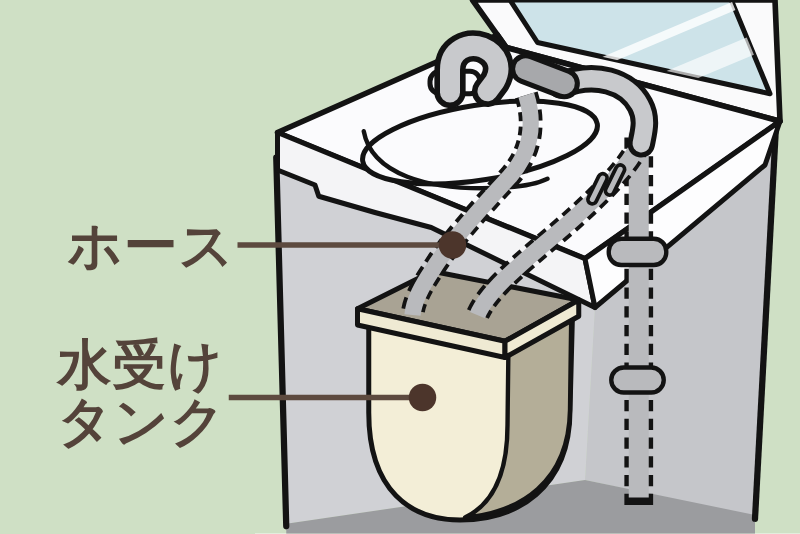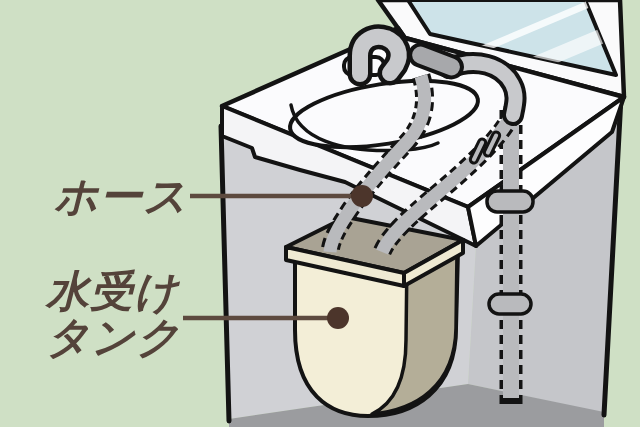--- a/index.html
+++ b/index.html
@@ -1,19 +1,18 @@
 <!DOCTYPE html>
 <html><head>
 <meta charset="utf-8">
 <style>
   html,body { margin:0; padding:0; background:#ffffff; }
   .stage {
     width:640px; height:427px; position:relative; overflow:hidden;
     font-family:"Liberation Sans", sans-serif;
-    font-style:italic;
   }
   .stage svg { display:block; width:640px; height:427px; }
   .lbl {
     font-family:"Liberation Sans","DejaVu Sans",sans-serif;
     font-weight:700;
     letter-spacing:1px;
   }
 </style>
 </head>
 <body>

